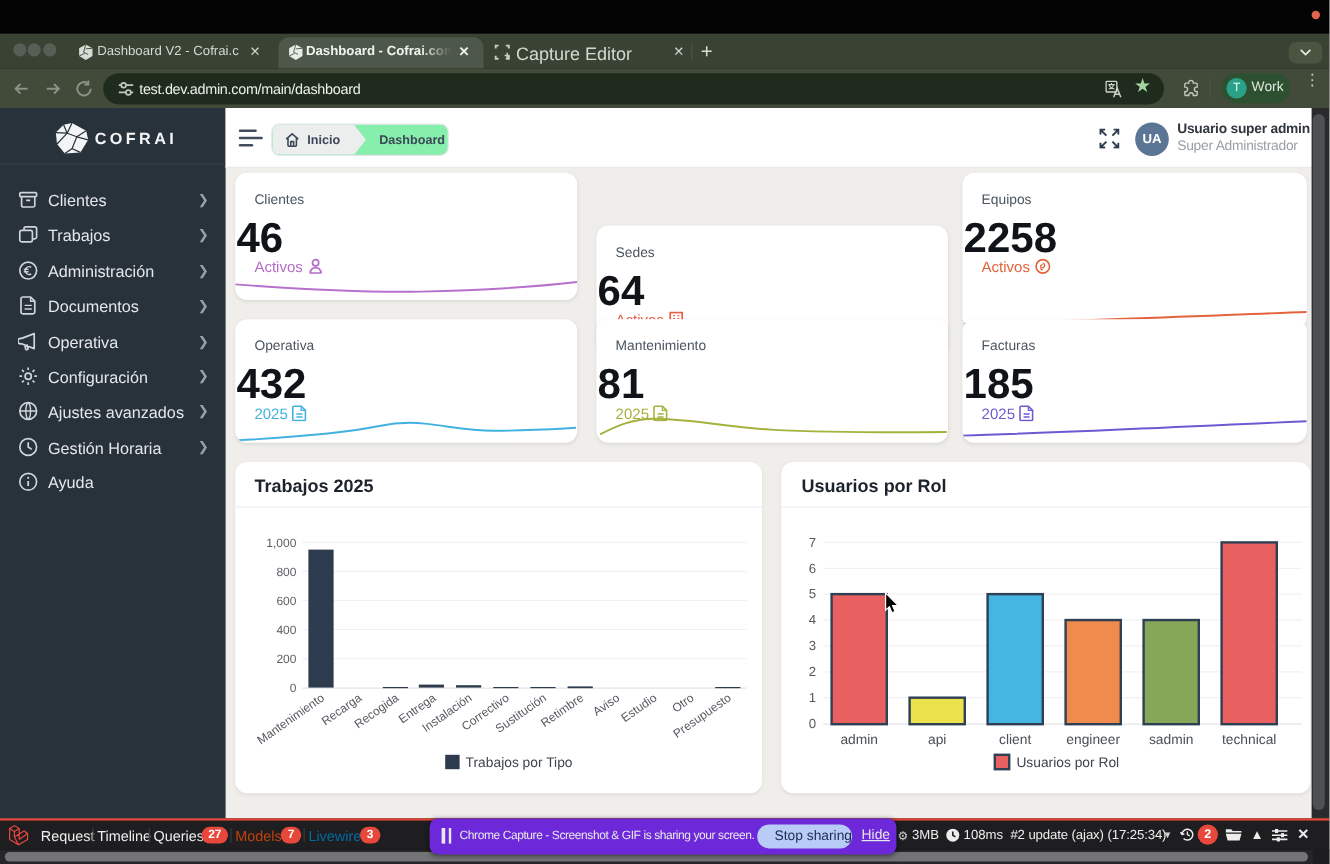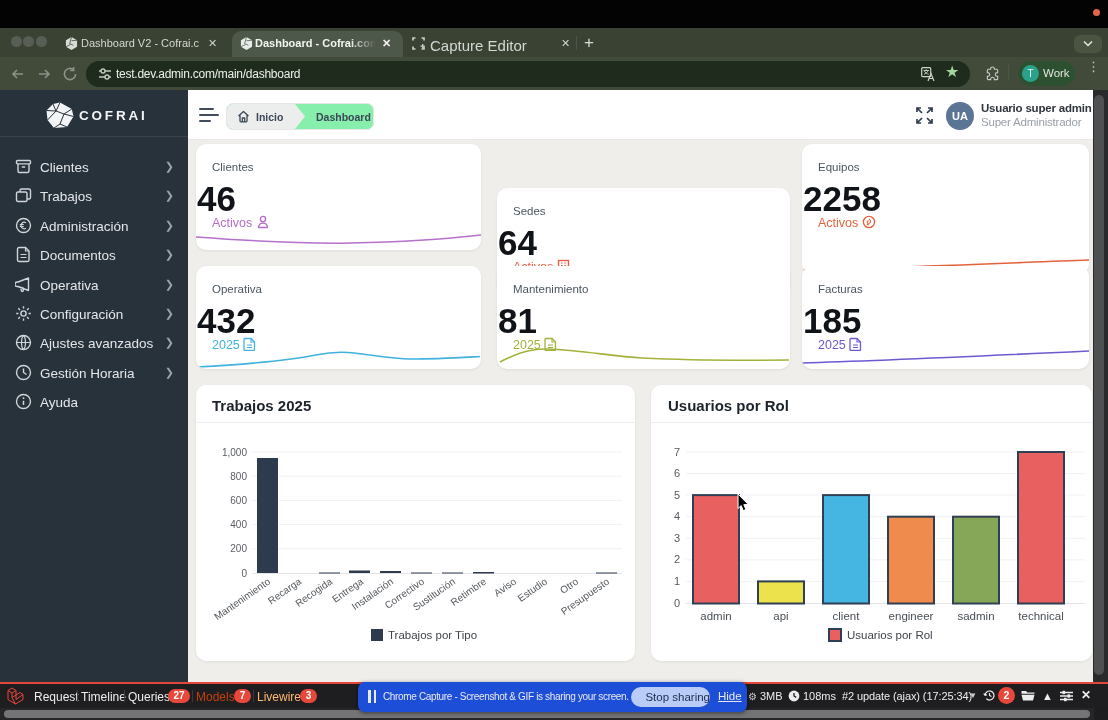--- a/index.html
+++ b/index.html
@@ -406,21 +406,21 @@
     <div class="abs" style="left:34px;top:690px;color:#ededee;font-size:12px;">Request</div>
     <div class="abs" style="left:77px;top:690px;width:1px;height:12px;background:#3a3a3c;"></div>
     <div class="abs" style="left:81px;top:690px;color:#ededee;font-size:12px;text-align:right;">Timeline</div>
     <div class="abs" style="left:124px;top:690px;width:1px;height:12px;background:#3a3a3c;"></div>
     <div class="abs" style="left:128px;top:690px;color:#ededee;font-size:12px;">Queries</div>
     <div class="abs" style="left:168px;top:689px;width:22px;height:14px;background:#e8473c;border-radius:8px;color:#fff;font-size:10px;font-weight:bold;text-align:center;line-height:14px;">27</div>
     <div class="abs" style="left:192px;top:690px;width:1px;height:12px;background:#3a3a3c;"></div>
     <div class="abs" style="left:196px;top:690px;color:#c2410c;font-size:12px;">Models</div>
     <div class="abs" style="left:234px;top:689px;width:17px;height:14px;background:#e8473c;border-radius:8px;color:#fff;font-size:10px;font-weight:bold;text-align:center;line-height:14px;">7</div>
     <div class="abs" style="left:253px;top:690px;width:1px;height:12px;background:#3a3a3c;"></div>
-    <div class="abs" style="left:257px;top:690px;color:#fdba74;font-size:12px;">Livewire</div>
+    <div class="abs" style="left:257px;top:690px;color:#0369a1;font-size:12px;">Livewire</div>
     <div class="abs" style="left:300px;top:689px;width:17px;height:14px;background:#e8473c;border-radius:8px;color:#fff;font-size:10px;font-weight:bold;text-align:center;line-height:14px;">3</div>
 
     <div class="abs" style="left:748px;top:691px;color:#cfcfd1;font-size:10px;">⚙</div>
     <div class="abs" style="left:760px;top:690px;color:#ededee;font-size:11px;">3MB</div>
     <svg class="abs" style="left:788px;top:690px;" width="12" height="12" viewBox="0 0 12 12">
         <circle cx="6" cy="6" r="5.4" fill="#ededee"></circle>
         <path d="M6 3 V6 L8.2 7.4" stroke="#1e1e20" stroke-width="1.3" fill="none"></path>
       </svg>
     <div class="abs" style="left:803px;top:690px;color:#ededee;font-size:11px;">108ms</div>
     <div class="abs" style="left:842px;top:690px;color:#ededee;font-size:11px;letter-spacing:-0.1px;">#2 update (ajax) (17:25:34)</div>
@@ -440,21 +440,21 @@
         <rect x="7.5" y="4.3" width="2.6" height="3.4" fill="#ededee"></rect>
         <rect x="4" y="7.8" width="2.6" height="3.4" fill="#ededee"></rect>
       </svg>
     <div class="abs" style="left:1081px;top:688px;color:#ededee;font-size:12px;font-weight:bold;">✕</div>
   </div>
 
   <div class="abs" style="left:0;top:708px;width:1108px;height:12px;background:#262628;"></div>
   <div class="abs" style="left:4px;top:710px;width:1086px;height:8px;background:#747476;border-radius:4px;"></div>
   <div class="abs" style="left:1094px;top:708px;width:14px;height:12px;background:#1d1d1f;"></div>
 
-  <div id="capturebar" class="abs" style="left:358px;top:682px;width:389px;height:30px;background:#1d4ed8;border-radius:7px;box-shadow:0 1px 4px rgba(0,0,0,0.5);">
+  <div id="capturebar" class="abs" style="left:358px;top:682px;width:389px;height:30px;background:#6d28d9;border-radius:7px;box-shadow:0 1px 4px rgba(0,0,0,0.5);">
     <div class="abs" style="left:10px;top:8px;width:2.5px;height:13px;background:#e9e9eb;"></div>
     <div class="abs" style="left:15.5px;top:8px;width:2.5px;height:13px;background:#e9e9eb;"></div>
     <div class="abs" style="left:25px;top:9px;color:#e9e9eb;font-size:10px;white-space:nowrap;letter-spacing:-0.35px;">Chrome Capture - Screenshot &amp; GIF is sharing your screen.</div>
     <div class="abs" style="left:273px;top:5px;width:79px;height:20px;background:#b9ccf8;border-radius:11px;color:#1d2c4e;font-size:11.5px;text-align:right;line-height:20px;">Stop sharing</div>
     <div class="abs" style="left:360px;top:8px;color:#e9e9eb;font-size:11.5px;text-decoration:underline;">Hide</div>
   </div>
 
   <svg class="abs" style="left:737px;top:494px;" width="14" height="20" viewBox="0 0 14 20">
       <polygon points="1,0 1,14.5 4.2,11.6 6.3,16.6 8.9,15.5 6.8,10.7 11.2,10.4" fill="#000" stroke="#fff" stroke-width="1"></polygon>
     </svg>

